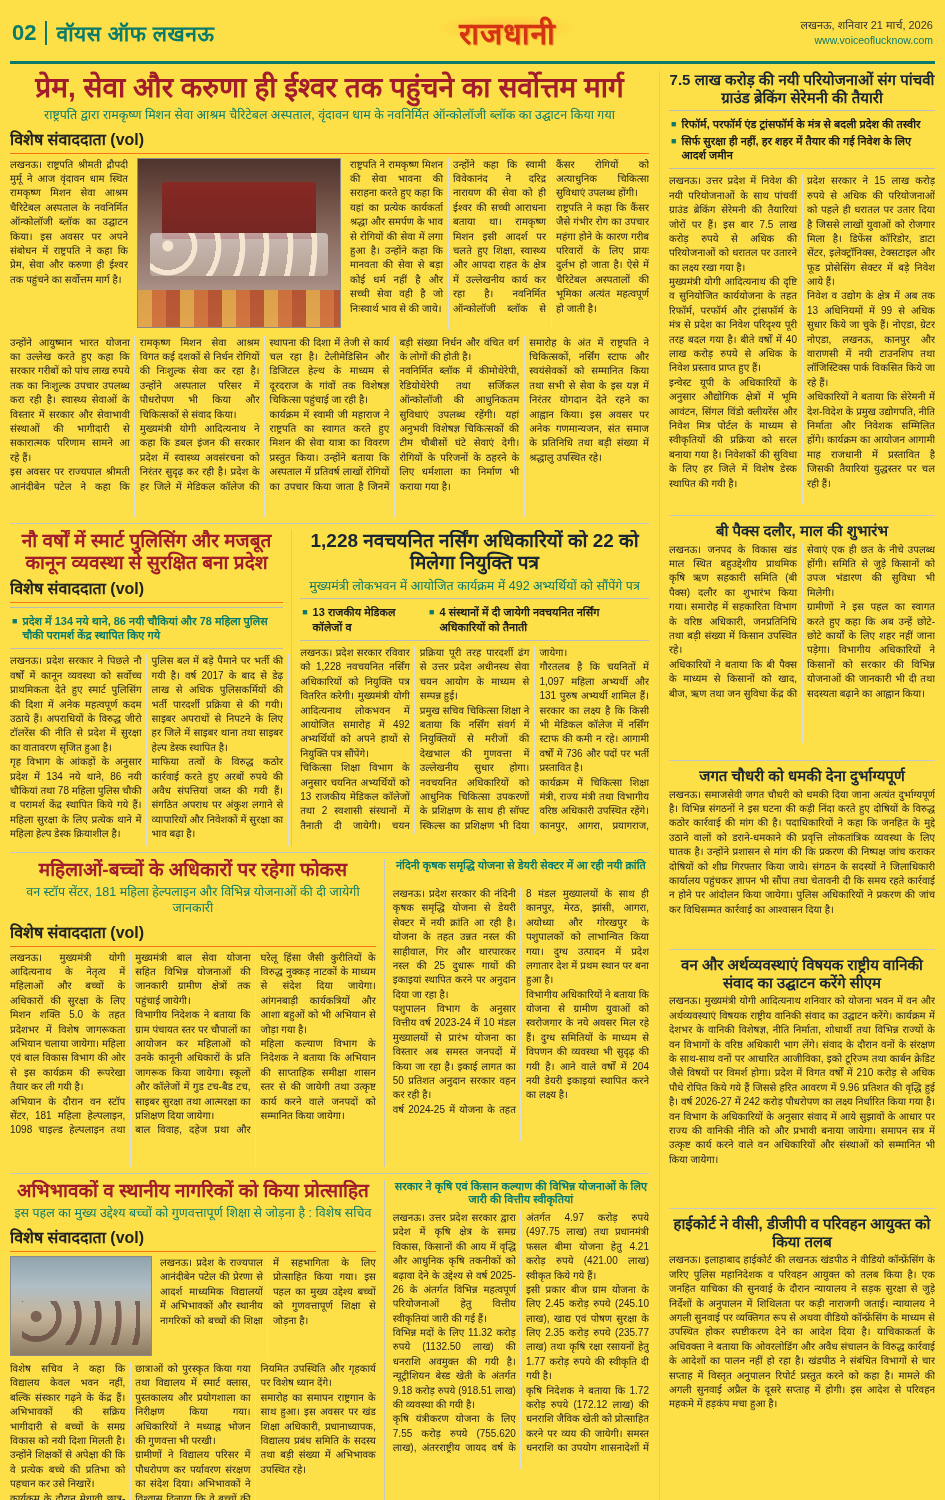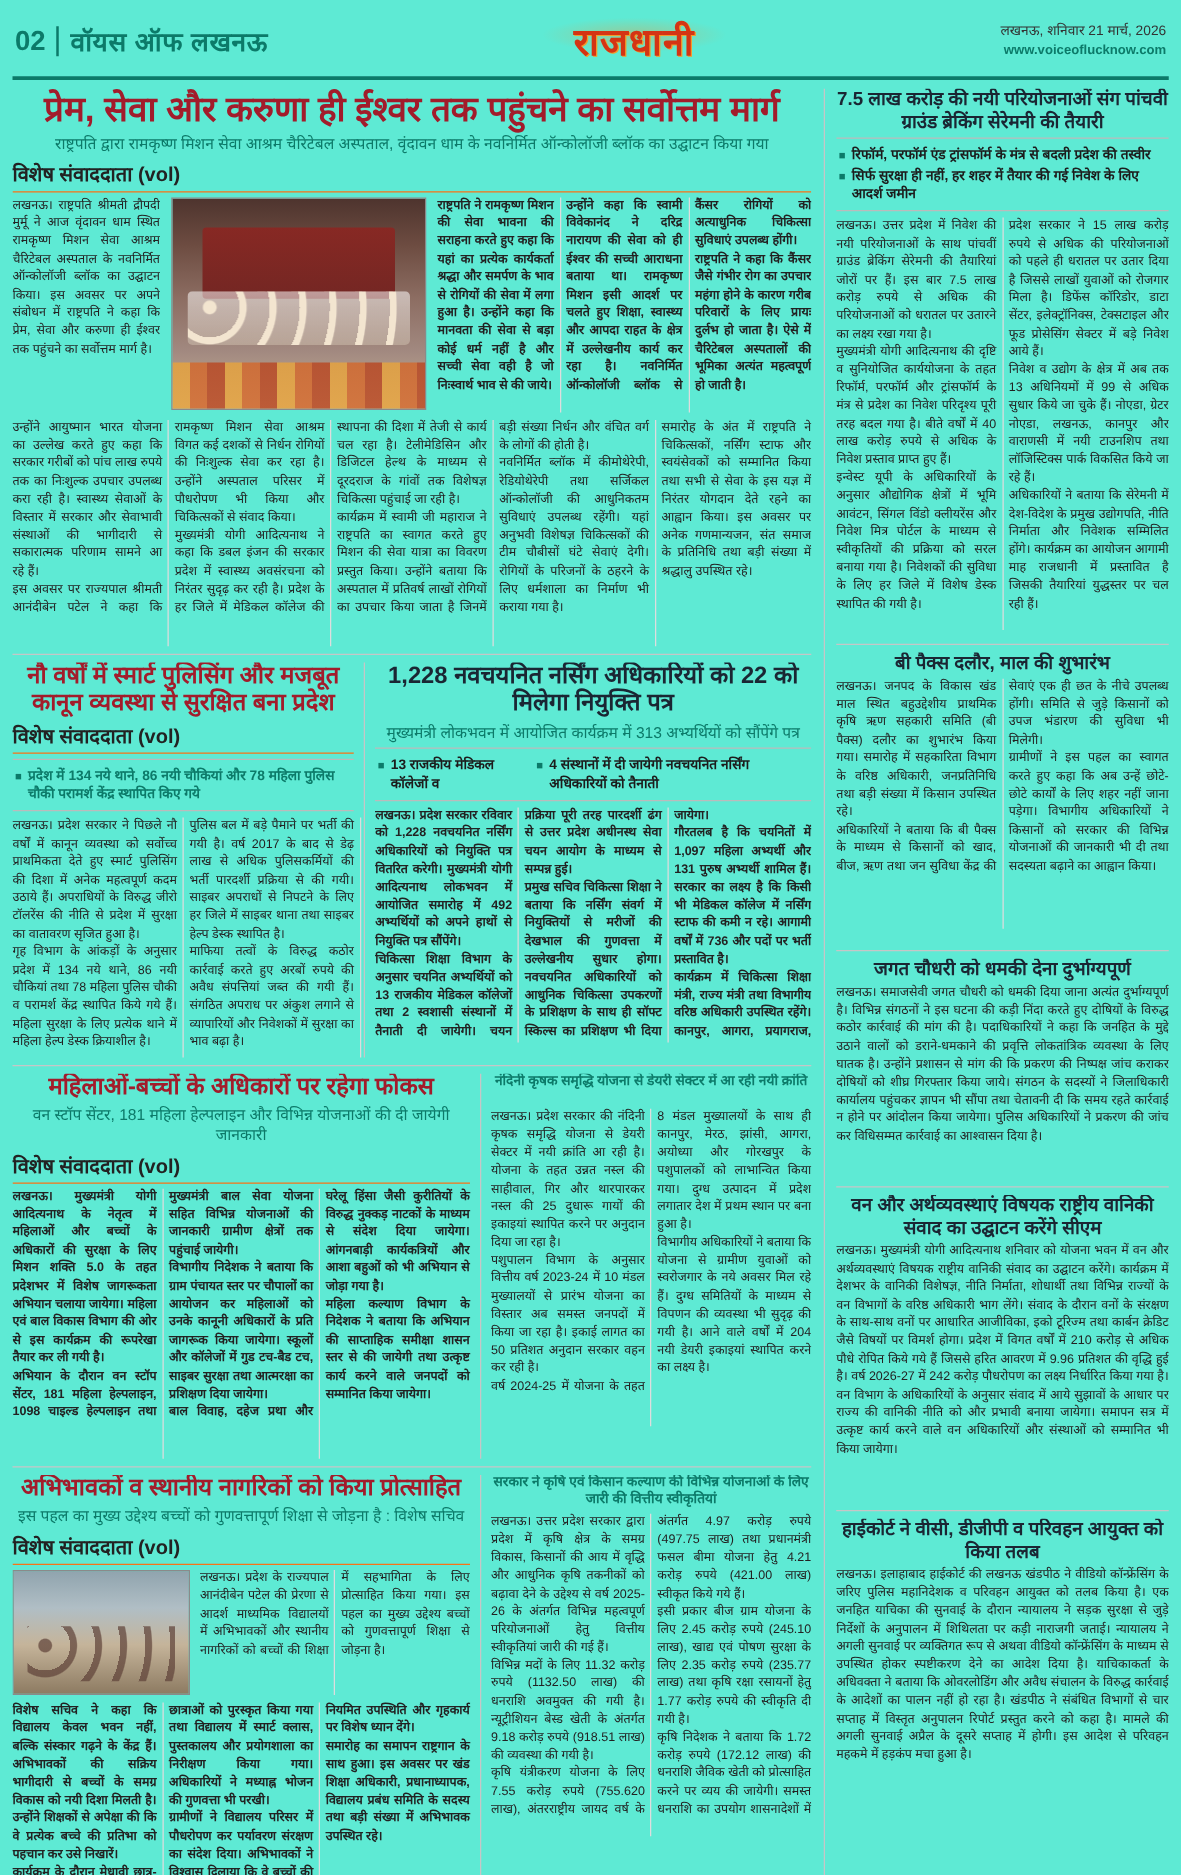--- a/index.html
+++ b/index.html
@@ -1,56 +1,56 @@
 <!DOCTYPE html>
 <html><head>
 <meta charset="utf-8">
 <style>
   * { margin:0; padding:0; box-sizing:border-box; }
   html,body { background:#9a9a9a; }
   .page {
-    width:945px; height:1500px; margin:0 auto; background:#5eead4;
+    width:945px; height:1500px; margin:0 auto; background:#fde047;
     font-family:"Liberation Sans","DejaVu Sans",sans-serif; color:#1c1c1c;
     padding:8px 10px 6px 10px; overflow:hidden; position:relative;
   }
   
   .masthead { display:flex; align-items:center; justify-content:space-between;
     padding:2px 2px 6px 2px; border-bottom:3px solid #0c7a69; }
   .mh-left { display:flex; align-items:center; gap:9px; color:#0c7a69; }
   .pageno { font-size:22px; font-weight:bold; }
   .mh-sep { width:2px; height:24px; background:#0c7a69; }
   .paper { font-size:21px; font-weight:bold; letter-spacing:.5px; }
   .mh-center { position:relative; padding:2px 26px; }
   .mh-center::before { content:""; position:absolute; left:0; top:4px; width:100%; height:28px;
     background:radial-gradient(ellipse at 50% 50%, rgba(255,140,40,.35), rgba(255,140,40,0) 70%); }
   .logo-text { position:relative; font-size:30px; font-weight:bold; color:#d43414;
     text-shadow:1px 1px 0 #f59a2a; letter-spacing:1px; }
   .mh-right { text-align:right; line-height:1.35; }
   .dateline { font-size:11px; color:#333; }
-  .website { font-size:10.5px; color:#0c7a69; font-weight:bold; cursor:pointer; }
+  .website { font-size:10.5px; color:#0c7a69; font-weight:normal; cursor:pointer; }
   
   .content { display:grid; grid-template-columns:1fr 276px; column-gap:10px; margin-top:7px; }
   .side-zone { border-left:1px solid #c6c6c6; padding-left:9px; display:flex; flex-direction:column; }
   .section { overflow:hidden; }
   .hdiv { border-top:1px solid #c6c6c6; margin:6px 0; }
   
   .h-red { color:#a21c2b; } .h-teal { color:#0c7a69; } .h-dark { color:#1a2633; }
   .headline { font-weight:bold; text-align:center; line-height:1.18; }
   .hl-xl { font-size:28px; }
   .hl-lg { font-size:19px; }
   .hl-md { font-size:11px; }
   .hl-sm { font-size:15px; }
   .subhead { color:#0c7a69; font-weight:normal; text-align:center; font-size:12.5px;
     line-height:1.25; margin:4px 0 2px 0; }
   .byline { font-size:16px; font-weight:bold; color:#222; border-bottom:1px solid #f97316;
     padding:2px 0 3px 0; margin-bottom:4px; }
   
   .body { font-size:10px; line-height:1.44; text-align:justify; white-space:pre-line; color:#222; }
   .cols-2 { column-count:2; column-gap:10px; column-rule:1px solid #ddd; }
-  .cols-3 { column-count:3; column-gap:10px; column-rule:1px solid #ddd;font-weight:bold; }
+  .cols-3 { column-count:3; column-gap:10px; column-rule:1px solid #ddd; }
   .cols-5 { column-count:5; column-gap:10px; column-rule:1px solid #ddd; }
   
   .bullets { border-top:1px solid #bbb; border-bottom:1px solid #bbb; padding:4px 2px; margin:4px 0 5px 0; }
   .bullet { display:flex; gap:5px; align-items:flex-start; font-size:11px; font-weight:bold;
     line-height:1.3; margin:2px 0; }
   .bullet .sq { color:#0c7a69; font-size:9px; line-height:1.6; }
   .bullet.teal-text { color:#0c7a69; }
   .bullet-row { display:flex; gap:14px; }
   
   .art-main { height:446px; }
@@ -152,21 +152,21 @@
             </div>
           </div>
           <div class="body cols-2" style="height:196px">लखनऊ। प्रदेश सरकार ने पिछले नौ वर्षों में कानून व्यवस्था को सर्वोच्च प्राथमिकता देते हुए स्मार्ट पुलिसिंग की दिशा में अनेक महत्वपूर्ण कदम उठाये हैं। अपराधियों के विरुद्ध जीरो टॉलरेंस की नीति से प्रदेश में सुरक्षा का वातावरण सृजित हुआ है।
 गृह विभाग के आंकड़ों के अनुसार प्रदेश में 134 नये थाने, 86 नयी चौकियां तथा 78 महिला पुलिस चौकी व परामर्श केंद्र स्थापित किये गये हैं। महिला सुरक्षा के लिए प्रत्येक थाने में महिला हेल्प डेस्क क्रियाशील है।
 पुलिस बल में बड़े पैमाने पर भर्ती की गयी है। वर्ष 2017 के बाद से डेढ़ लाख से अधिक पुलिसकर्मियों की भर्ती पारदर्शी प्रक्रिया से की गयी। साइबर अपराधों से निपटने के लिए हर जिले में साइबर थाना तथा साइबर हेल्प डेस्क स्थापित है।
 माफिया तत्वों के विरुद्ध कठोर कार्रवाई करते हुए अरबों रुपये की अवैध संपत्तियां जब्त की गयी हैं। संगठित अपराध पर अंकुश लगाने से व्यापारियों और निवेशकों में सुरक्षा का भाव बढ़ा है।
 त्योहारों और पर्वों का शांतिपूर्ण आयोजन, महिलाओं की सुरक्षा तथा त्वरित रिस्पांस टाइम के लिए यूपी 112 का आधुनिकीकरण किया गया है। पीआरवी वाहनों की संख्या बढ़ाकर औसत रिस्पांस टाइम घटाया गया है।</div>
         </section>
         <section class="section cell-r">
           <h2 class="headline hl-lg h-dark">1,228 नवचयनित नर्सिंग अधिकारियों को 22 को मिलेगा नियुक्ति पत्र</h2>
-          <div class="subhead">मुख्यमंत्री लोकभवन में आयोजित कार्यक्रम में 313 अभ्यर्थियों को सौंपेंगे पत्र</div>
+          <div class="subhead">मुख्यमंत्री लोकभवन में आयोजित कार्यक्रम में 492 अभ्यर्थियों को सौंपेंगे पत्र</div>
           <div class="bullets">
             <div class="bullet-row">
               <div class="bullet">
                 <span class="sq">■</span>
                 <span>13 राजकीय मेडिकल कॉलेजों व</span>
               </div>
               <div class="bullet">
                 <span class="sq">■</span>
                 <span>4 संस्थानों में दी जायेगी नवचयनित नर्सिंग अधिकारियों को तैनाती</span>
               </div>

